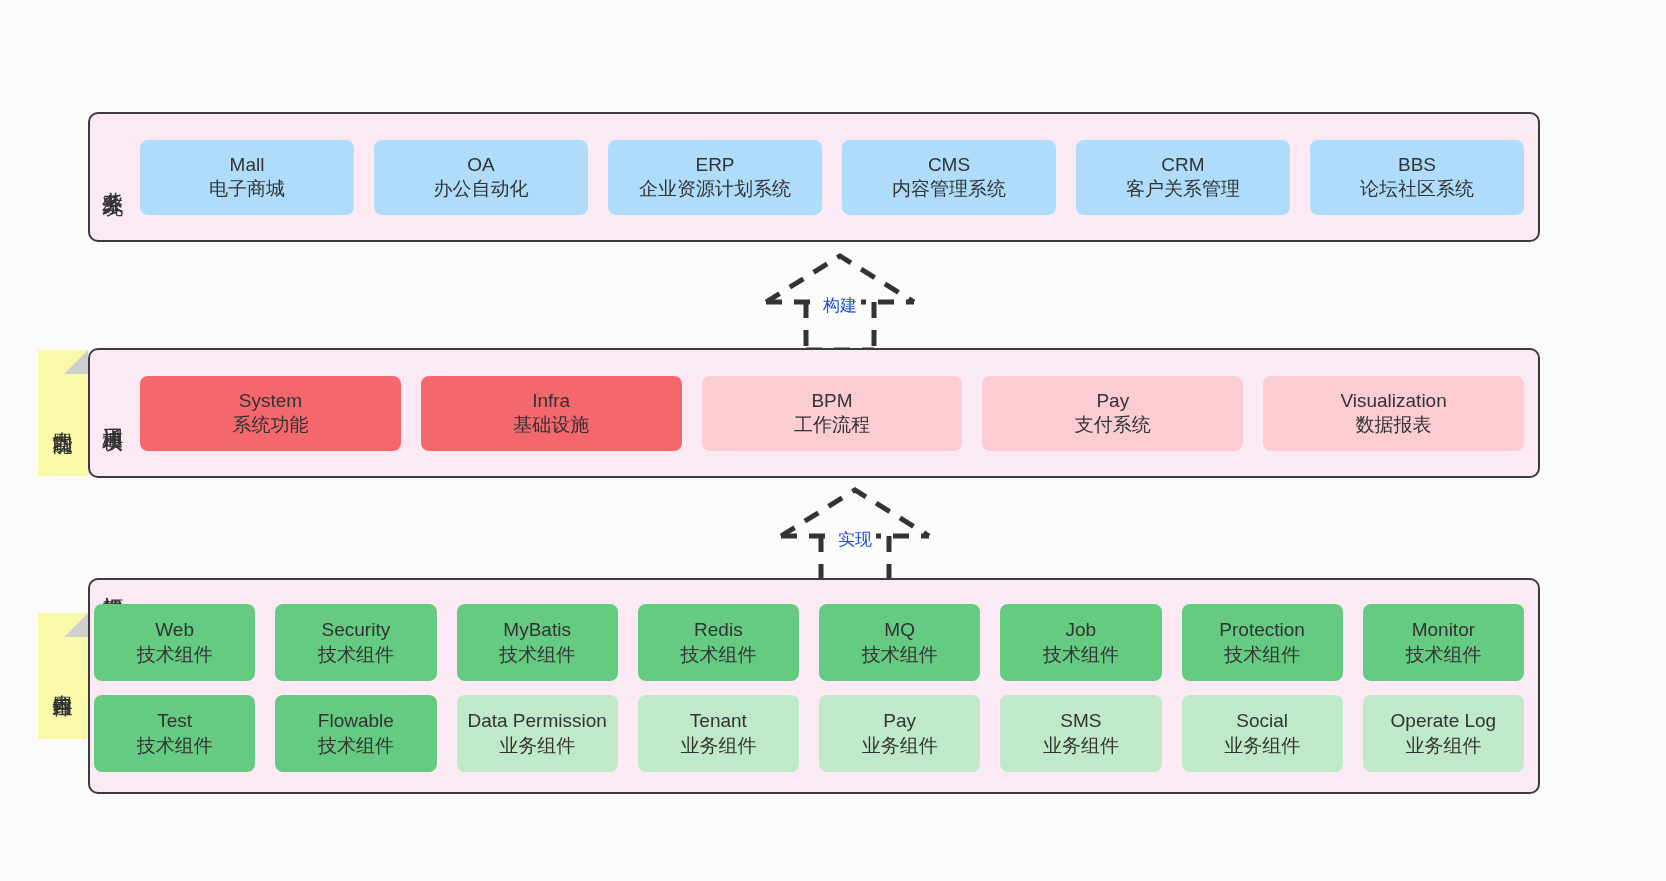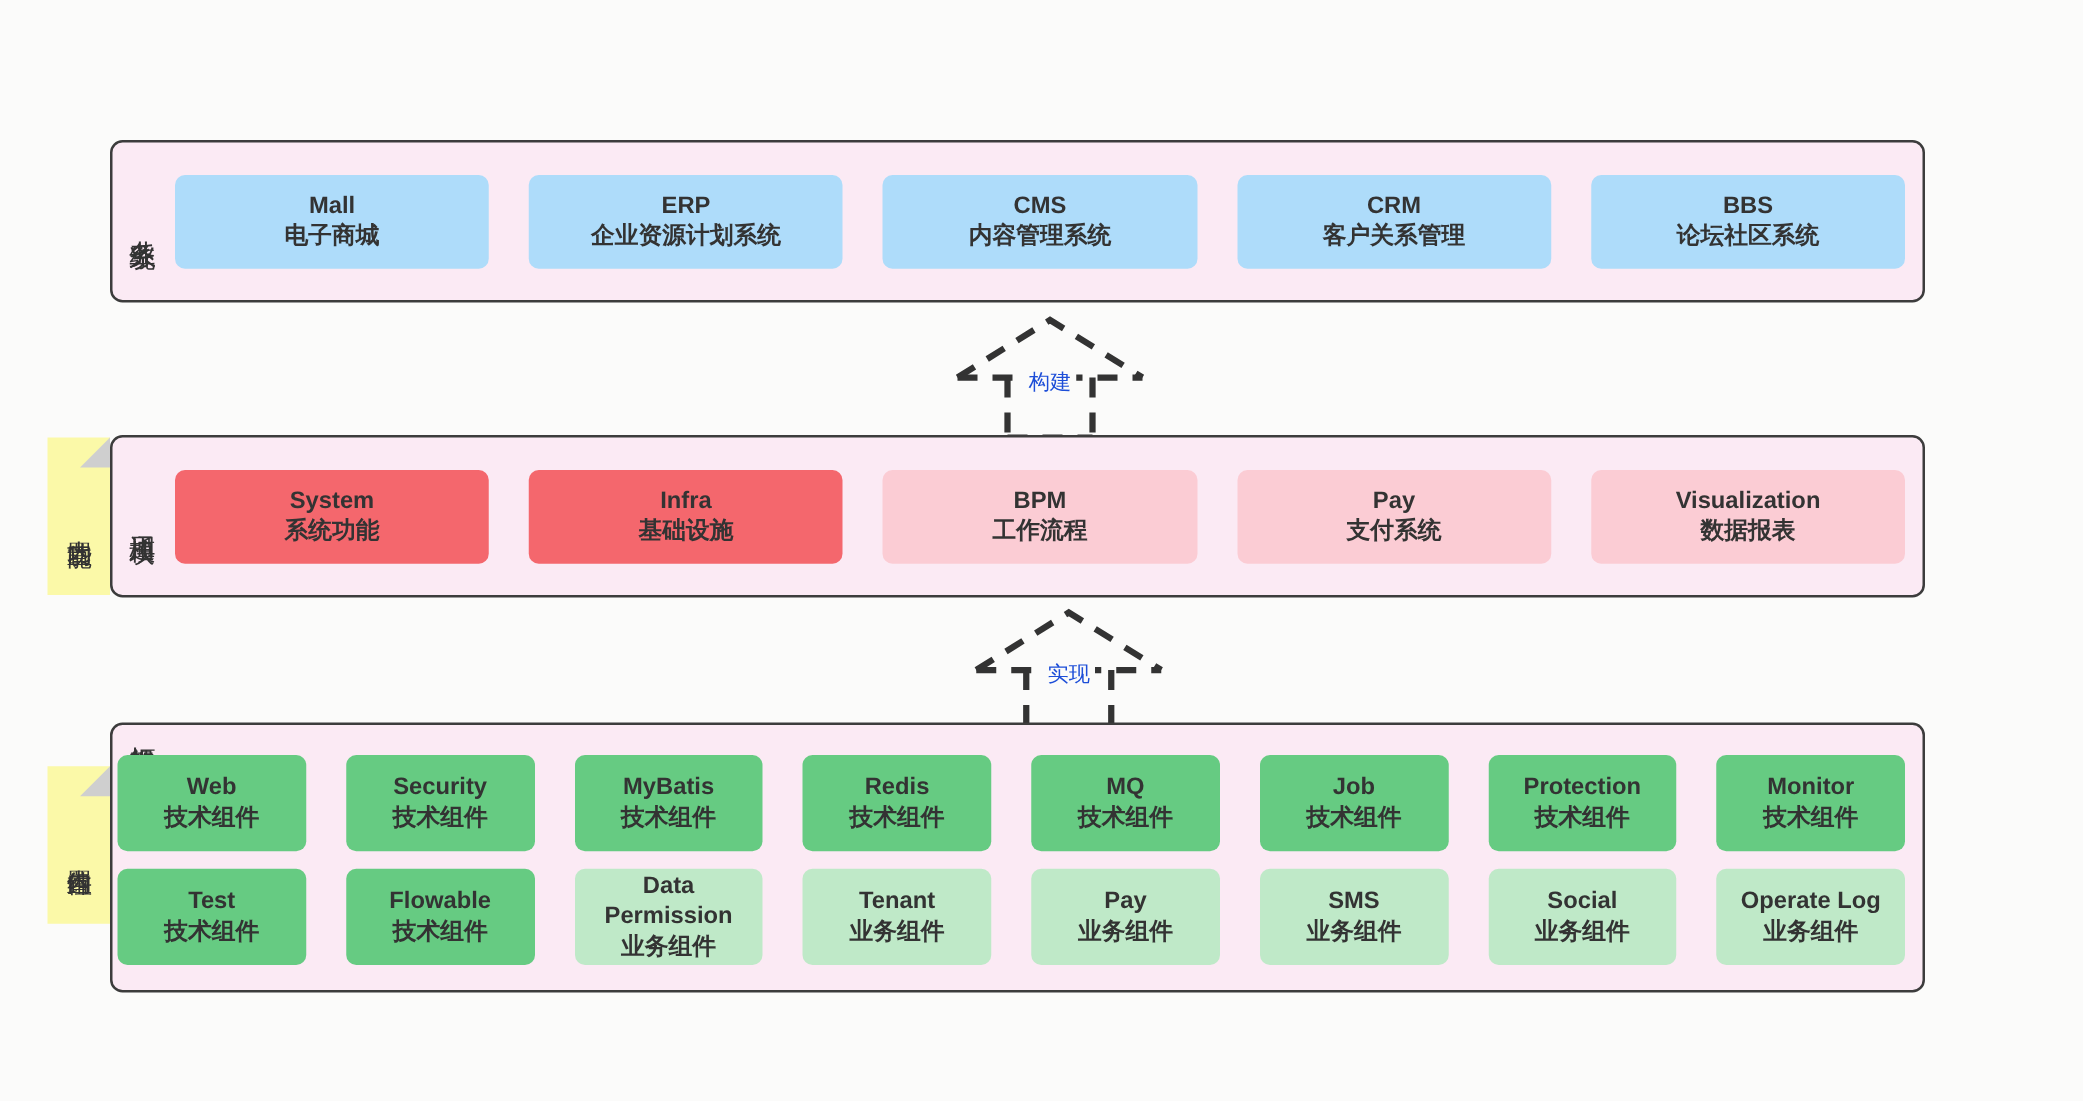--- a/index.html
+++ b/index.html
@@ -47,22 +47,21 @@
   .layer-body {
     flex: 1 1 auto;
     display: flex;
     flex-direction: column;
     justify-content: center;
     gap: 14px;
     padding: 0 14px 0 4px;
   }
   .row {
     display: flex;
-    gap: 32px;
-    font-weight: bold;
+    gap: 20px;
   }
   .cell {
     flex: 1 1 0;
     border-radius: 8px;
     display: flex;
     flex-direction: column;
     align-items: center;
     justify-content: center;
     text-align: center;
     font-size: 19px;
@@ -152,20 +151,24 @@
 
   <div class="layer" id="layer-business">
     <div class="layer-title">业务系统</div>
     <div class="layer-body">
         <div class="row">
           <div class="cell c-blue">
             <span class="t1">Mall</span>
             <span class="t2">电子商城</span>
           </div>
           <div class="cell c-blue">
+            <span class="t1">OA</span>
+            <span class="t2">办公自动化</span>
+          </div>
+          <div class="cell c-blue">
             <span class="t1">ERP</span>
             <span class="t2">企业资源计划系统</span>
           </div>
           <div class="cell c-blue">
             <span class="t1">CMS</span>
             <span class="t2">内容管理系统</span>
           </div>
           <div class="cell c-blue">
             <span class="t1">CRM</span>
             <span class="t2">客户关系管理</span>

